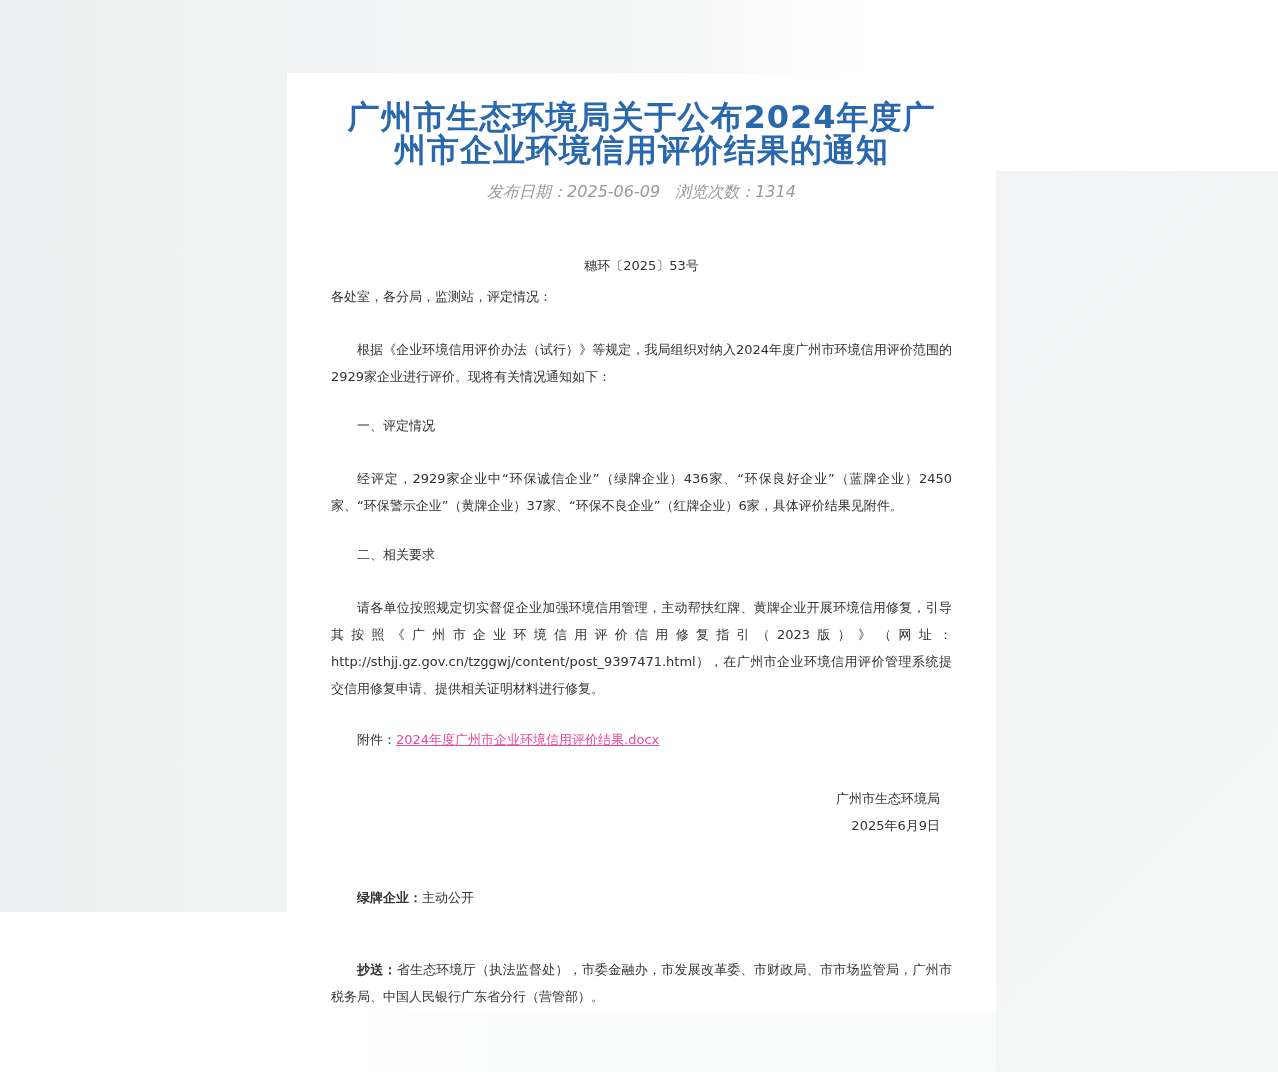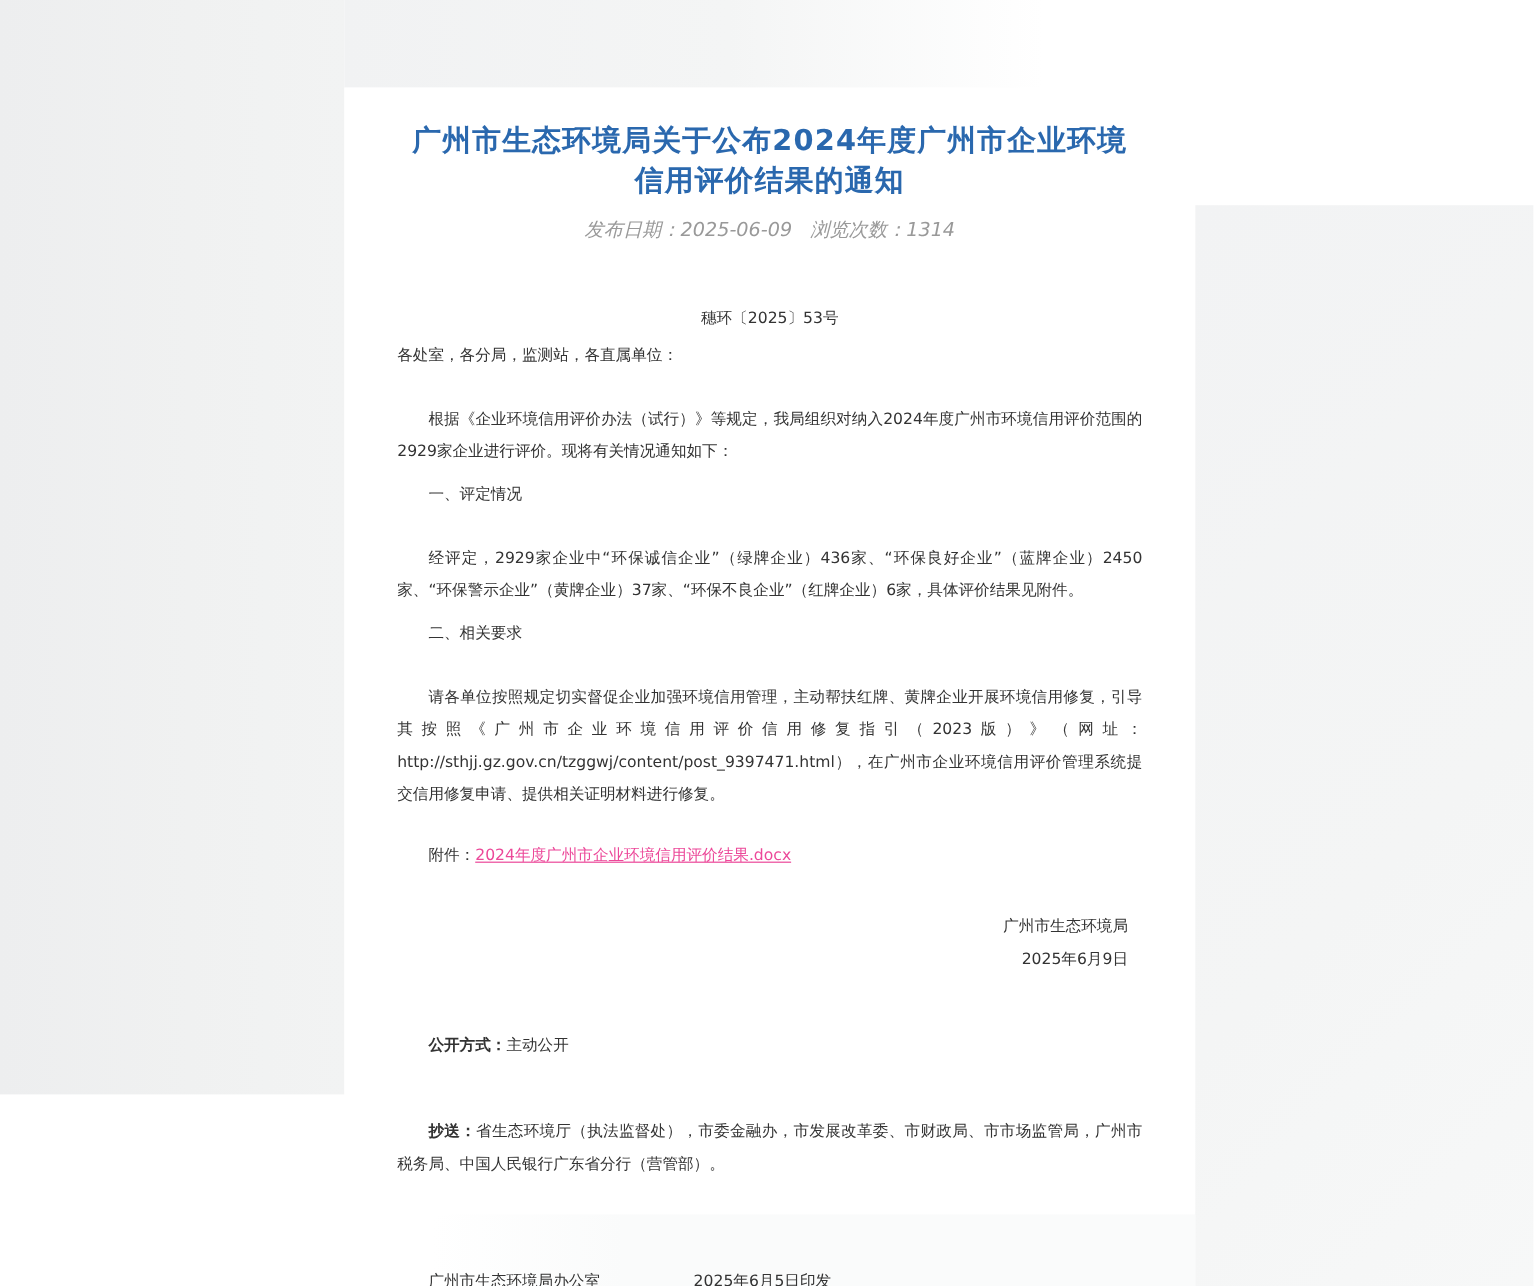--- a/index.html
+++ b/index.html
@@ -33,39 +33,39 @@
     left: 287px; top: 73px;
     width: 709px; height: 937px;
     background: #ffffff;
     padding: 28px 44px 0 44px;
     font-size: 13px;
   }
   .title {
     width: 600px;
     margin: 0 auto;
     text-align: center;
-    font-size: 24px;
+    font-size: 32px;
     line-height: 33px;
     font-weight: bold;
     letter-spacing: 1px;
     color: #2a68ae;
   }
   .meta {
     margin-top: 16px;
     text-align: center;
     font-size: 16px;
     line-height: 17px;
     color: #999999;
     font-style: italic;
   }
   .meta span { margin: 0 5px; }
   .doc-num { margin-top: 52px; text-align: center; line-height: 27px; }
   .salutation { margin-top: 4px; line-height: 27px; }
   .para { margin-top: 26px; line-height: 27px; text-indent: 2em; text-align: justify; }
-  .section-head { margin-top: 9px; line-height: 27px; text-indent: 2em; }
+  .section-head { margin-top: 22px; line-height: 27px; text-indent: 2em; }
   .attachment { margin-top: 24px; line-height: 27px; text-indent: 2em; }
   .attachment a { color: #ec4899; text-decoration: underline; cursor: pointer; }
   .signature { margin-top: 32px; text-align: right; padding-right: 12px; line-height: 27px; }
   .open-mode { margin-top: 45px; line-height: 27px; text-indent: 2em; }
   .cc { margin-top: 45px; line-height: 27px; text-indent: 2em; text-align: justify; }
   .bold-label { font-weight: bold; }
   .footer-line { margin-top: 71px; line-height: 27px; padding-left: 2em; }
   .footer-line .print-date { margin-left: 78px; }
 </style>
 </head>
@@ -80,21 +80,21 @@
 
   <h1 class="title">广州市生态环境局关于公布2024年度广州市企业环境信用评价结果的通知</h1>
 
   <div class="meta">
     <span>发布日期：2025-06-09</span>
     <span>浏览次数：1314</span>
   </div>
 
   <div class="doc-num">穗环〔2025〕53号</div>
 
-  <div class="salutation">各处室，各分局，监测站，各直属单位：</div>
+  <div class="salutation">各处室，各分局，监测站，评定情况：</div>
 
   <p class="para">根据《企业环境信用评价办法（试行）》等规定，我局组织对纳入2024年度广州市环境信用评价范围的2929家企业进行评价。现将有关情况通知如下：</p>
 
   <div class="section-head">一、评定情况</div>
 
   <p class="para">经评定，2929家企业中“环保诚信企业”（绿牌企业）436家、“环保良好企业”（蓝牌企业）2450家、“环保警示企业”（黄牌企业）37家、“环保不良企业”（红牌企业）6家，具体评价结果见附件。</p>
 
   <div class="section-head">二、相关要求</div>
 
   <p class="para">请各单位按照规定切实督促企业加强环境信用管理，主动帮扶红牌、黄牌企业开展环境信用修复，引导其按照《广州市企业环境信用评价信用修复指引（2023版）》（网址：http://sthjj.gz.gov.cn/tzggwj/content/post_9397471.html），在广州市企业环境信用评价管理系统提交信用修复申请、提供相关证明材料进行修复。</p>
@@ -102,21 +102,21 @@
   <div class="attachment">
     <span>附件：</span><a>2024年度广州市企业环境信用评价结果.docx</a>
   </div>
 
   <div class="signature">
     <div>广州市生态环境局</div>
     <div>2025年6月9日</div>
   </div>
 
   <div class="open-mode">
-    <span class="bold-label">公开方式：</span><span>主动公开</span>
+    <span class="bold-label">绿牌企业：</span><span>主动公开</span>
   </div>
 
   <p class="cc">
     <span class="bold-label">抄送：</span><span>省生态环境厅（执法监督处），市委金融办，市发展改革委、市财政局、市市场监管局，广州市税务局、中国人民银行广东省分行（营管部）。</span>
   </p>
 
   <div class="footer-line">
     <span>广州市生态环境局办公室</span><span class="print-date">2025年6月5日印发</span>
   </div>
 

